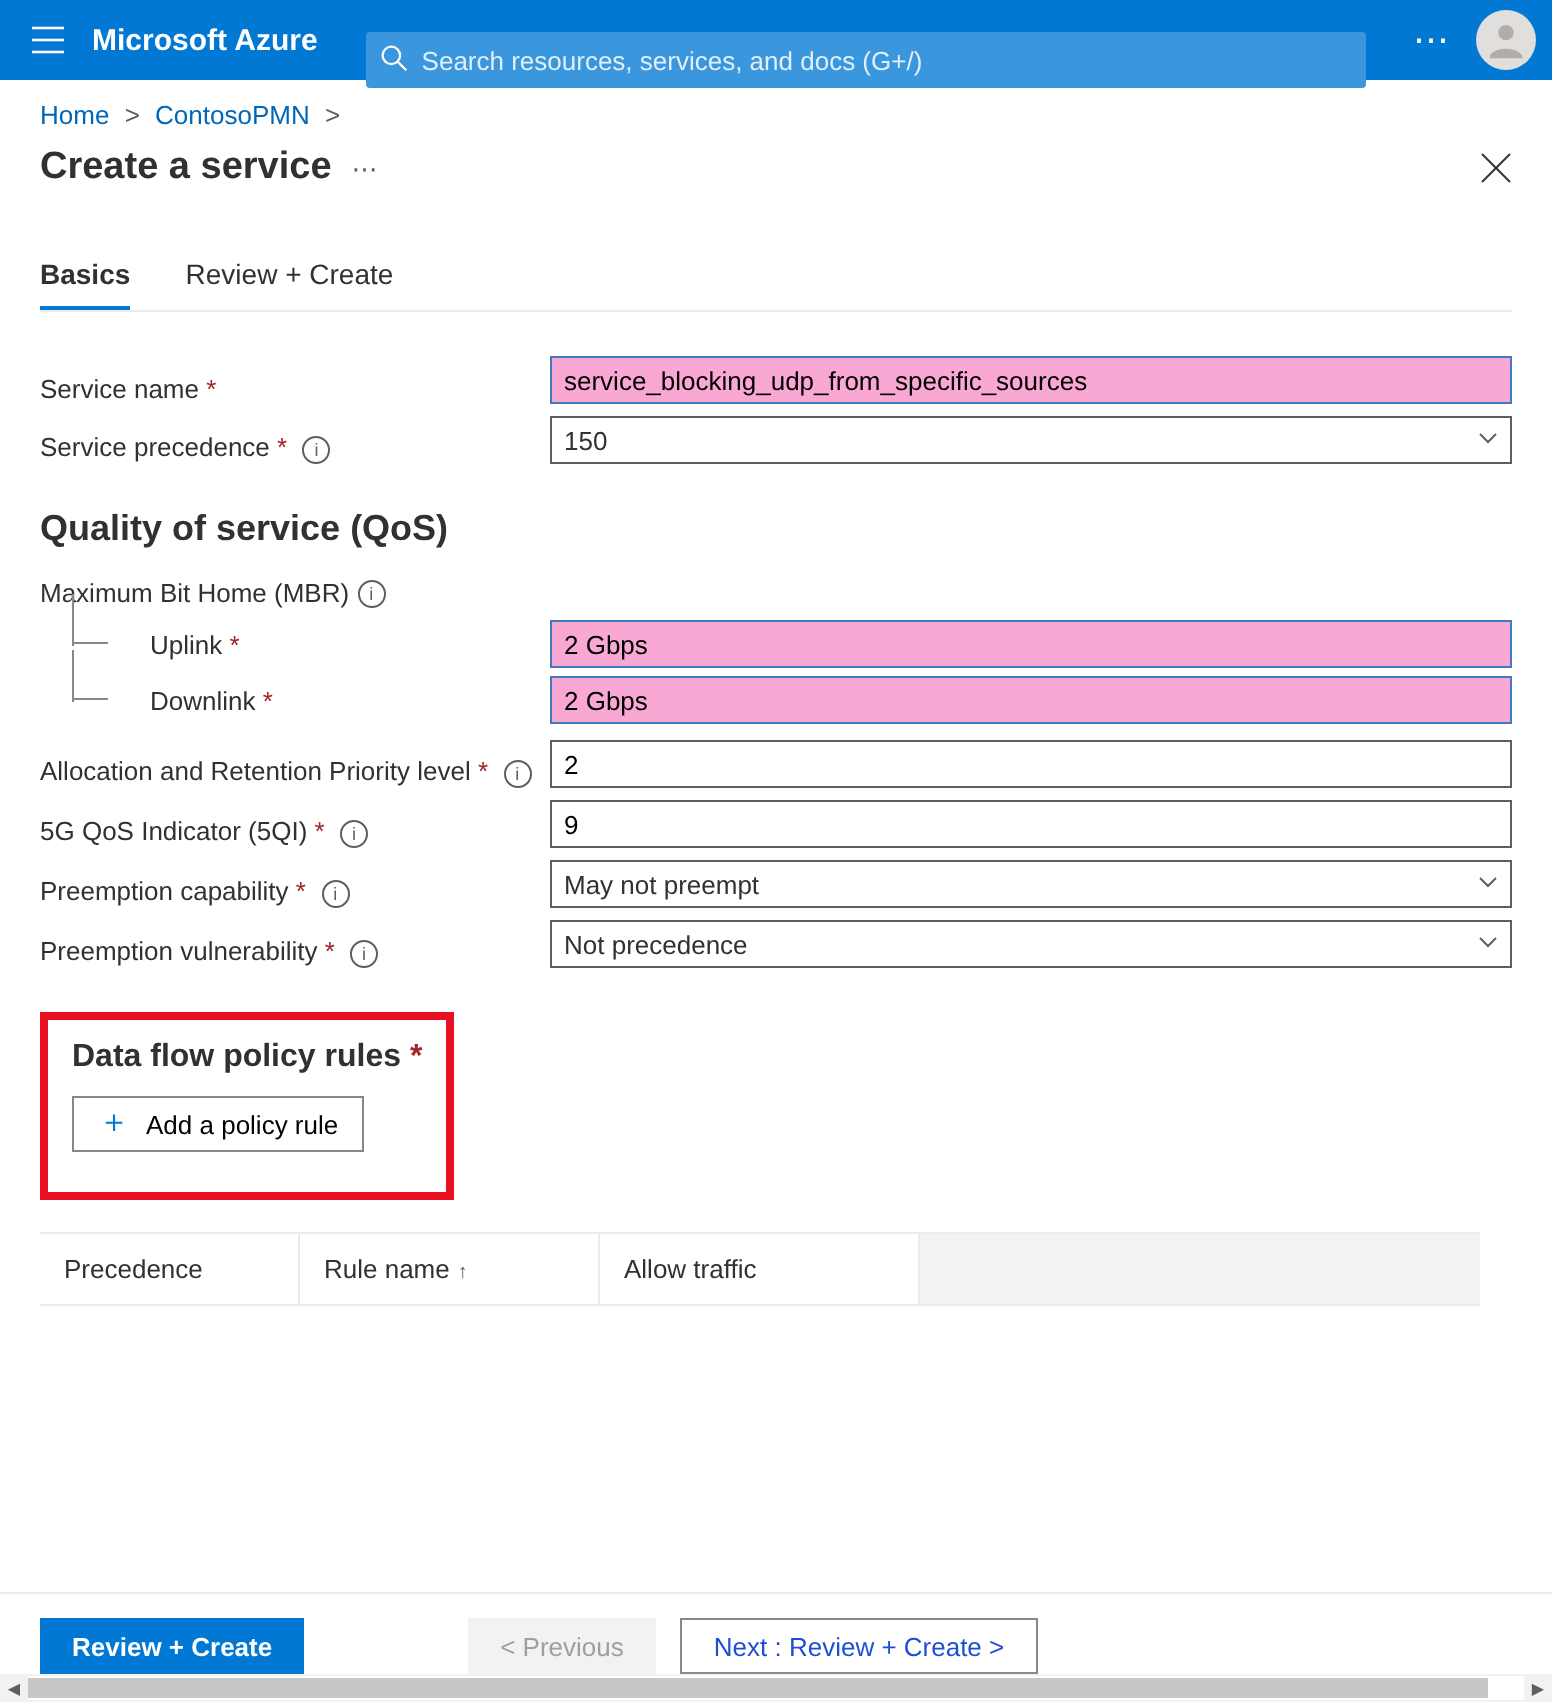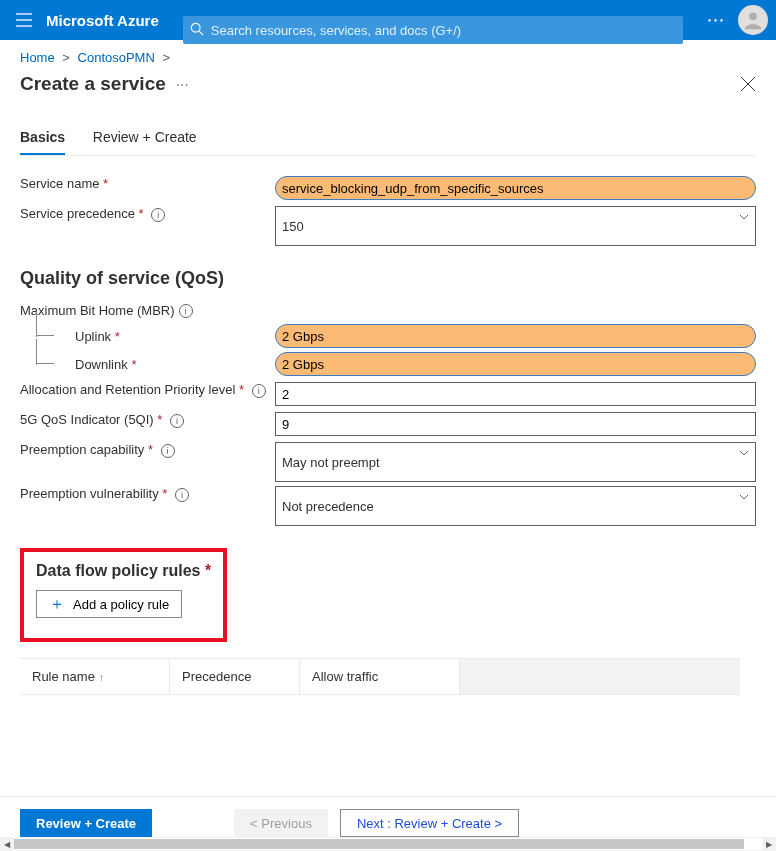--- a/index.html
+++ b/index.html
@@ -18,28 +18,28 @@
   .breadcrumb { font-size:13px; color:#605e5c; margin-bottom:8px; }
   .breadcrumb a { color:#0067b8; text-decoration:none; cursor:pointer; }
   .breadcrumb .sep { color:#605e5c; margin:0 4px; }
   .titlerow { display:flex; align-items:center; justify-content:space-between; margin: 6px 0 28px 0; }
   .titlerow h1 { font-size:19px; font-weight:600; }
   .titlerow .more { margin-left:10px; color:#605e5c; }
   .closebtn { font-size:22px; color:#605e5c; cursor:pointer; background:none; border:none; }
   .tabs { border-bottom:1px solid #edebe9; margin-bottom:20px; }
   .tabs span { display:inline-block; padding:6px 0 8px 0; margin-right:24px; font-size:14px; cursor:pointer; color:#323130; }
   .tabs span.active { font-weight:600; border-bottom:2px solid #0078d4; color:#323130; }
-  .formrow { display:flex; align-items:flex-start; min-height:26px; margin-bottom:4px; }
+  .formrow { display:flex; align-items:flex-end; min-height:26px; margin-bottom:4px; }
   .formrow .lbl { flex:0 0 255px; font-size:13px; color:#323130; }
   .req { color:#a4262c; }
   .info { display:inline-flex; width:14px; height:14px; border:1px solid #605e5c; border-radius:50%; font-size:9px; align-items:center; justify-content:center; color:#605e5c; margin-left:4px; vertical-align:middle; cursor:pointer; }
   .ctrl { flex:1; }
   .inp { width:100%; height:24px; border:1px solid #605e5c; padding:0 6px; font-size:13px; font-family:inherit; background:#fff; }
-  .inp.hl { background:#fdba74; border-color:#3e7cc1;border-radius:12px; }
-  .sel { width:100%; height:40px; border:1px solid #605e5c; padding:0 24px 0 6px; font-size:13px; background:#fff; position:relative; display:flex; align-items:center; cursor:pointer; }
+  .inp.hl { background:#f9a8d4; border-color:#3e7cc1; }
+  .sel { width:100%; height:24px; border:1px solid #605e5c; padding:0 24px 0 6px; font-size:13px; background:#fff; position:relative; display:flex; align-items:center; cursor:pointer; }
   .sel .chev { position:absolute; right:6px; top:5px; }
   .sectionh { font-weight:700; font-size:18px; margin:22px 0 14px 0; }
   .tree { margin-bottom:6px; }
   .tree .parent { margin-bottom:6px; }
   .tree .child { display:flex; align-items:center; margin-bottom:4px; }
   .tree .child .branch { flex:0 0 55px; height:22px; position:relative; }
   .tree .child .branch::before { content:""; position:absolute; left:16px; top:-14px; bottom:10px; border-left:1px solid #8a8886; }
   .tree .child .branch::after { content:""; position:absolute; left:16px; top:10px; width:18px; border-top:1px solid #8a8886; }
   .tree .child:first-of-type .branch::before { top:-6px; }
   .tree .child .childlbl { flex:0 0 200px; font-size:13px; }
@@ -204,24 +204,24 @@
   <div class="highlightbox">
     <h3><span>Data flow policy rules</span> <span class="req">*</span></h3>
     <button class="addbtn">
       <span class="plus">＋</span>
       <span>Add a policy rule</span>
     </button>
   </div>
 
   <div class="table">
     <div class="thead">
+      <div class="th" style="flex:0 0 130px">Precedence</div>
       <div class="th" style="flex:0 0 150px">
         <span>Rule name</span><span class="sorticon">↑</span>
       </div>
-      <div class="th" style="flex:0 0 130px">Precedence</div>
       <div class="th" style="flex:0 0 160px">Allow traffic</div>
       <div class="th" style="flex:1"></div>
     </div>
   </div>
 
 </div>
 
 <div class="footer">
   <button class="btn primary">Review + Create</button>
   <div class="gap"></div>

